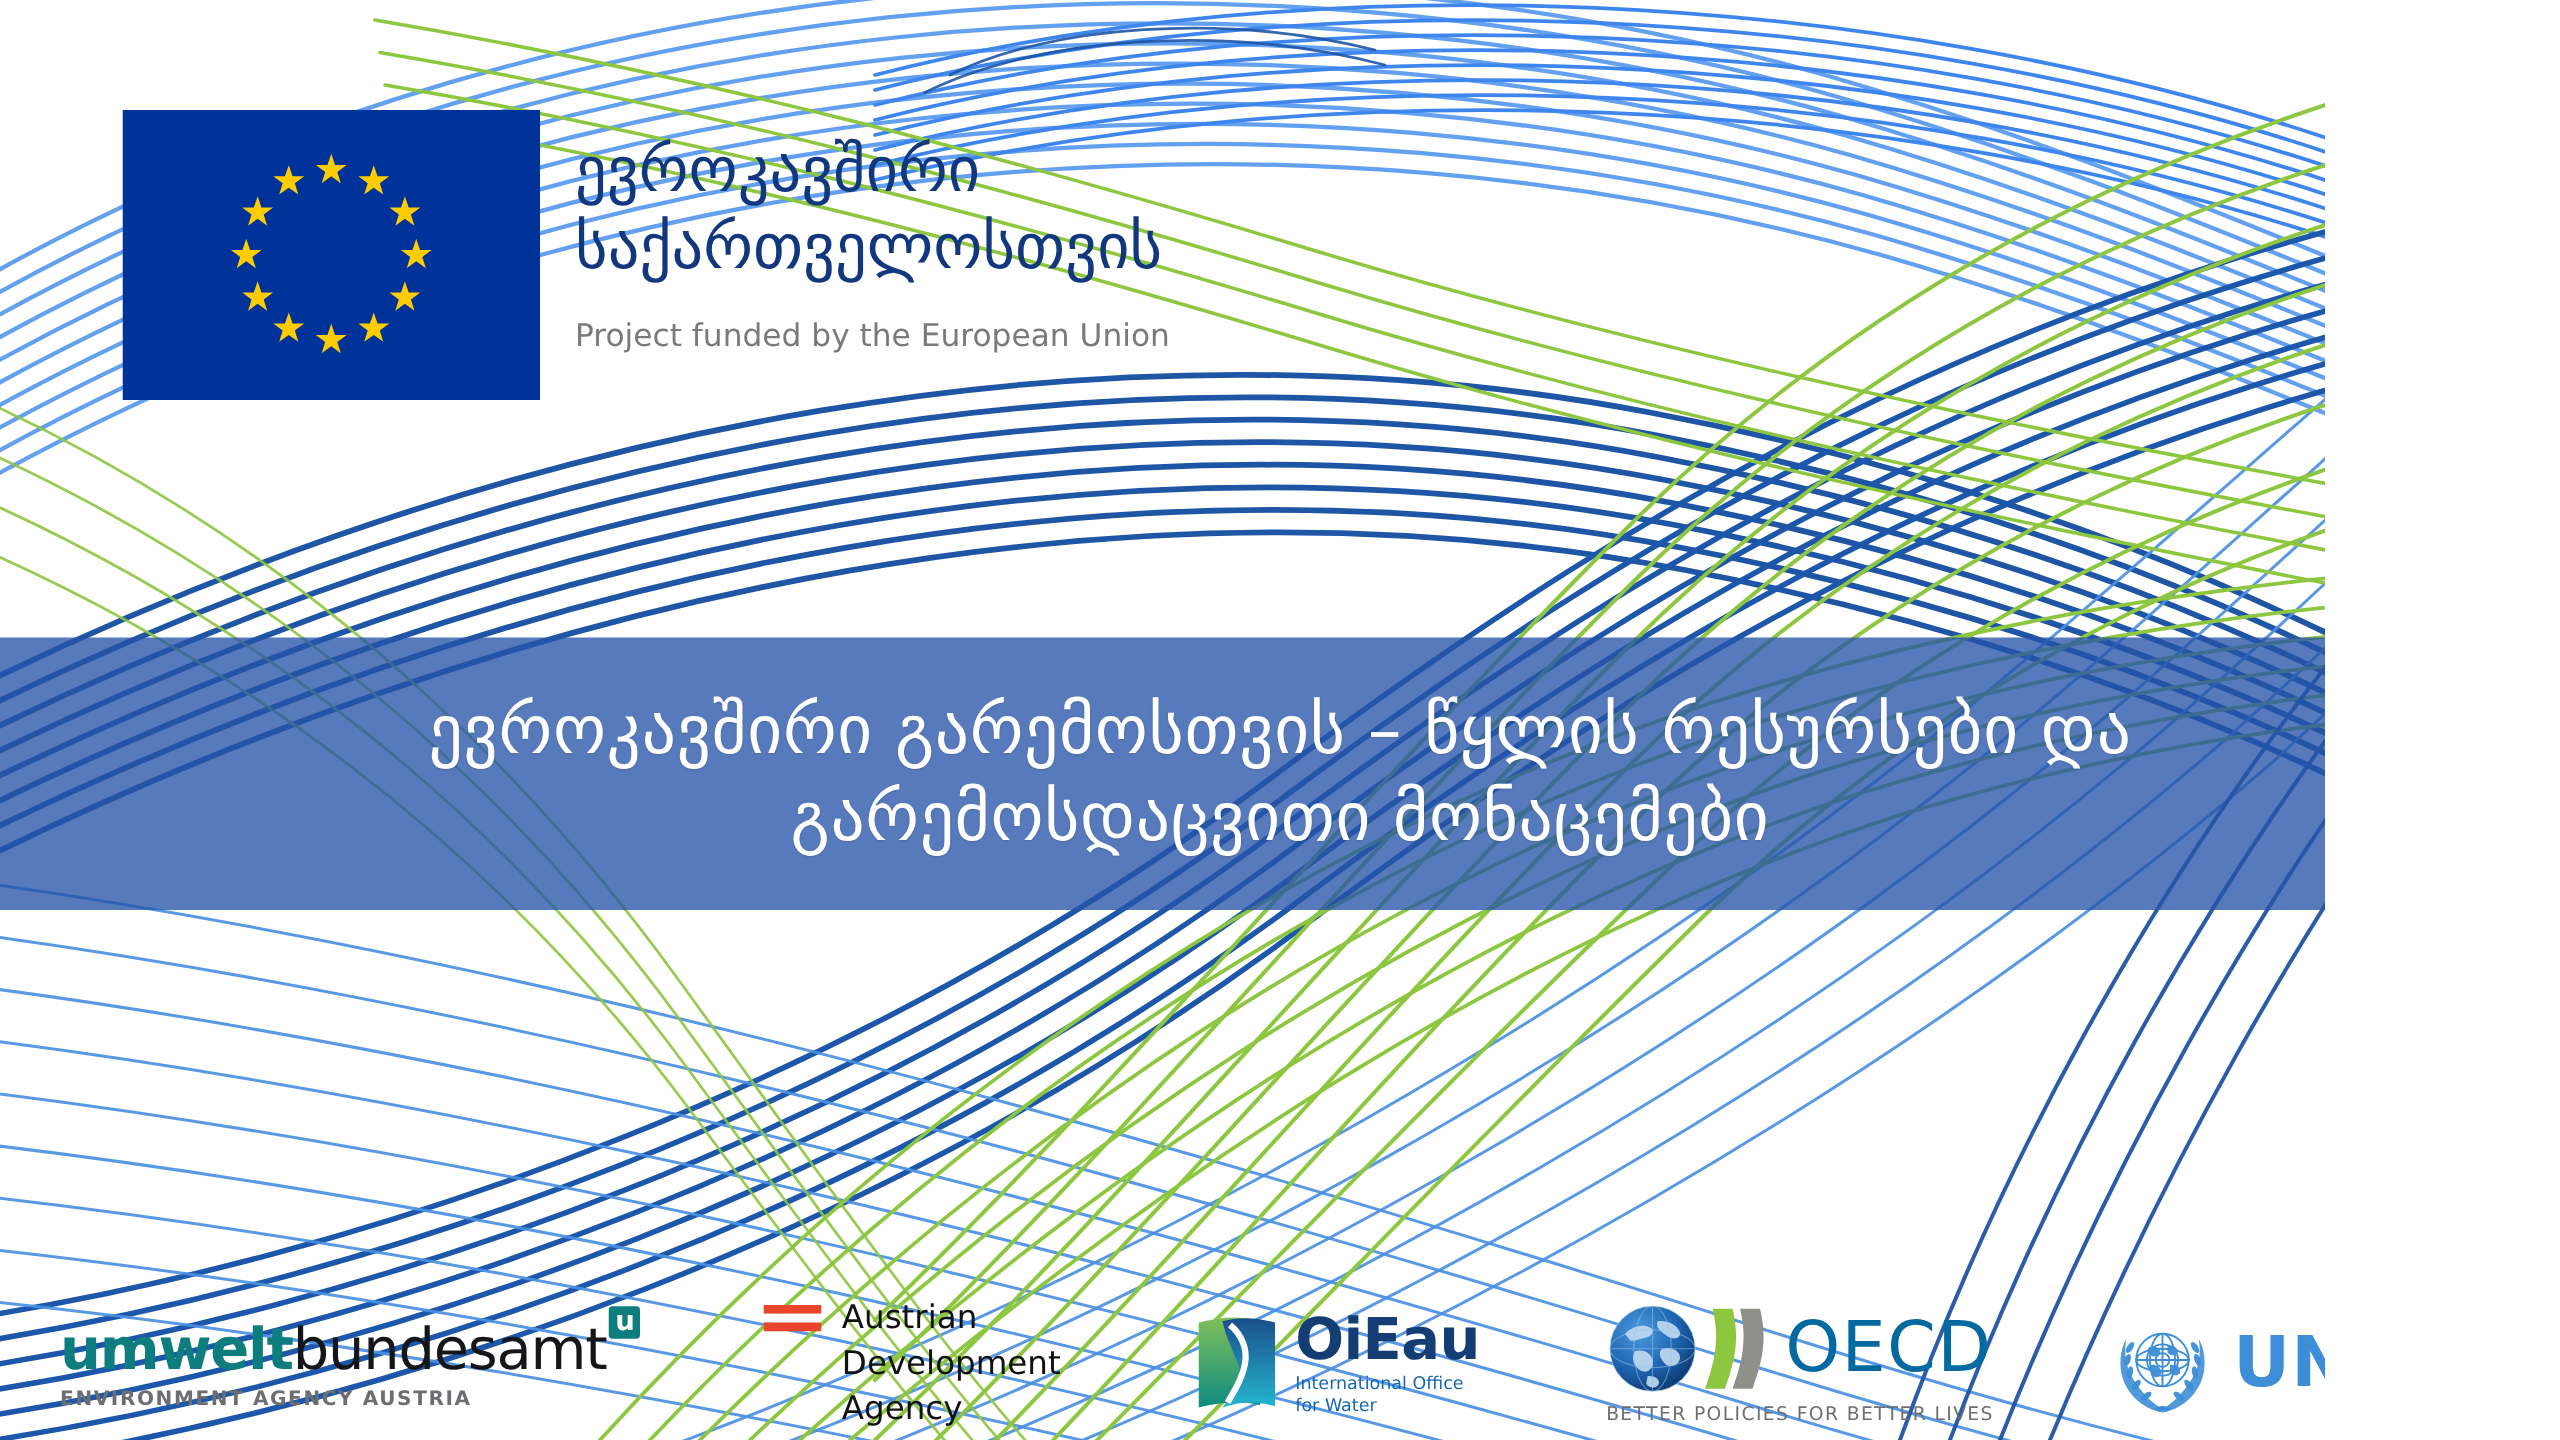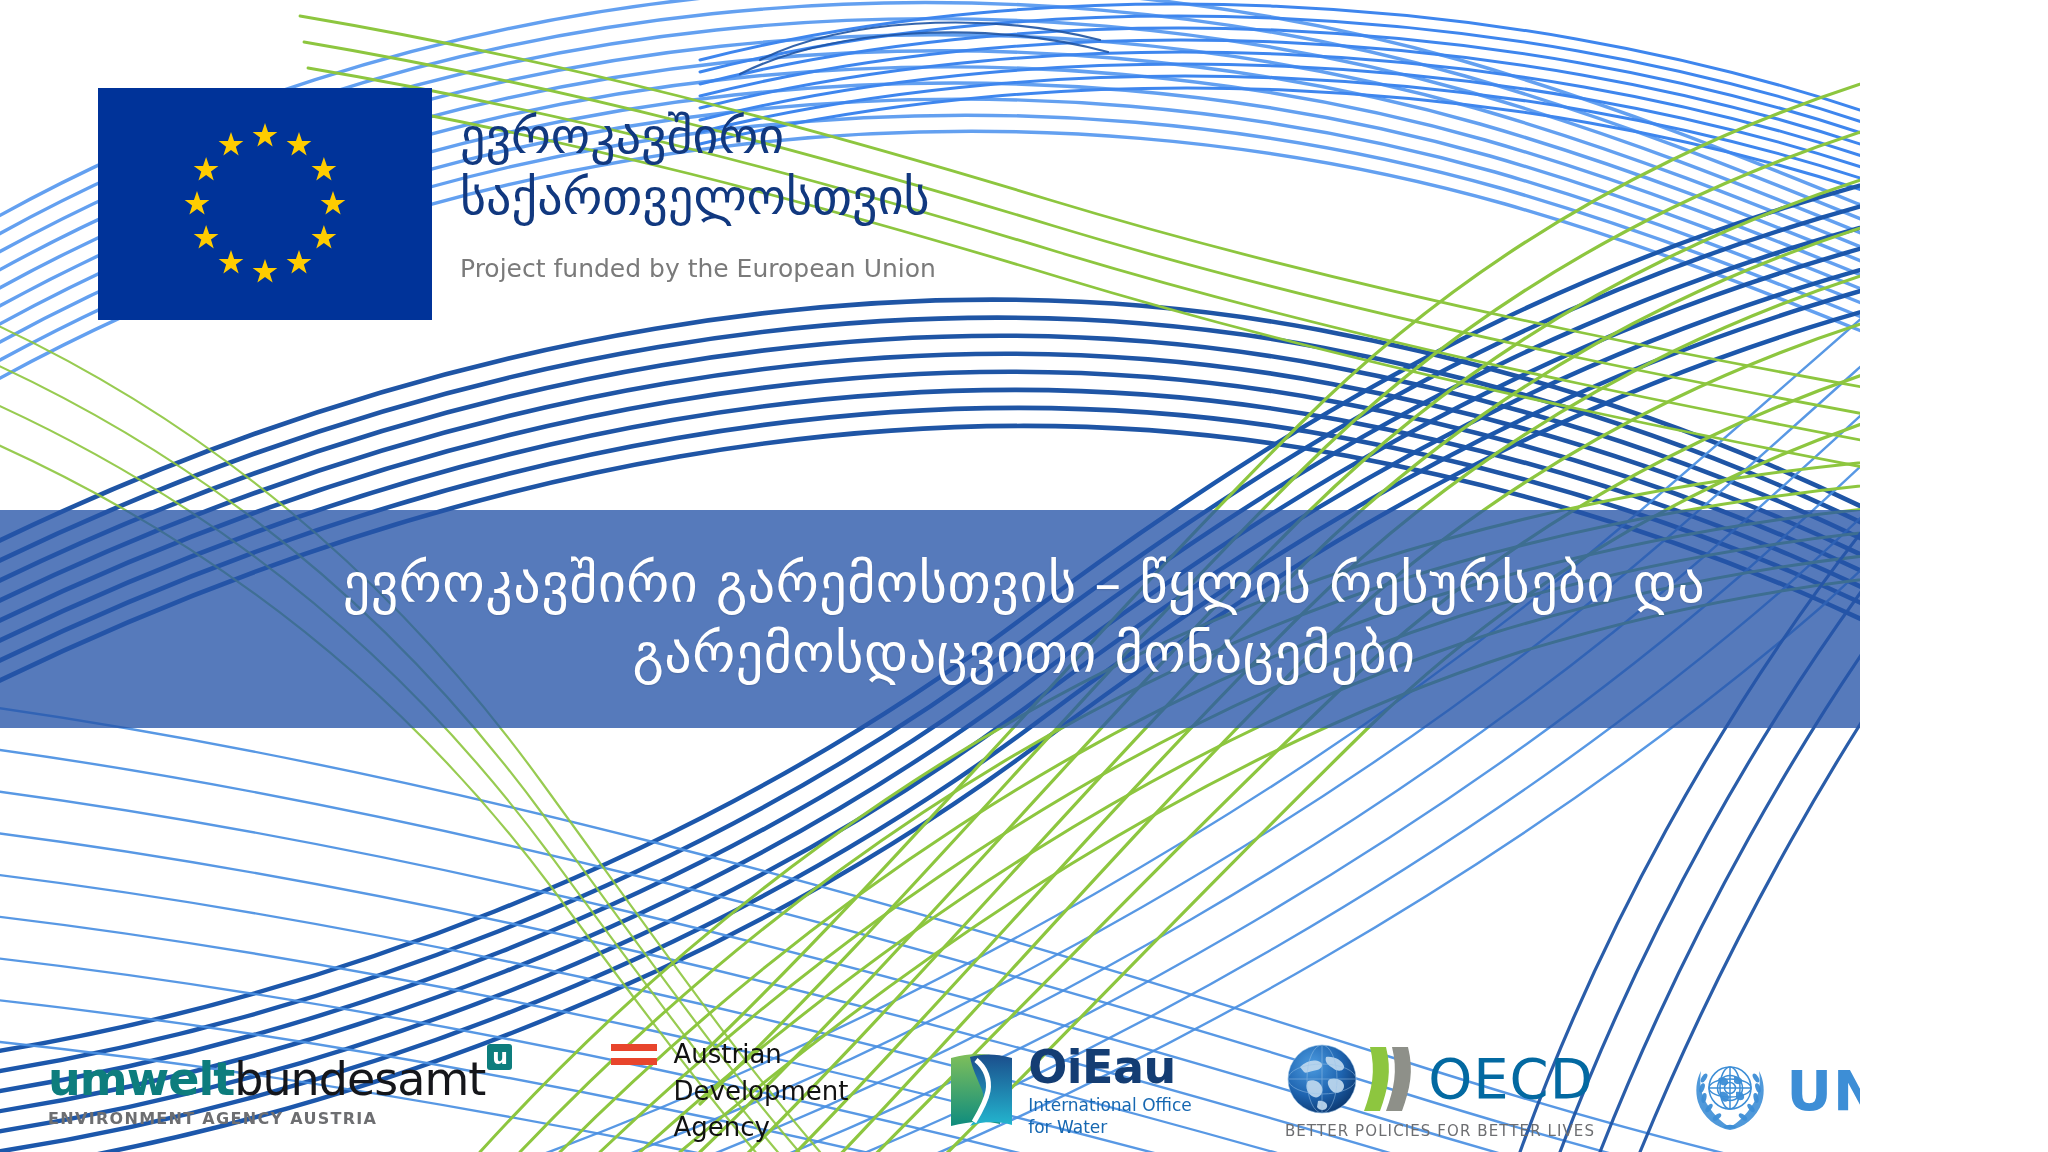--- a/index.html
+++ b/index.html
@@ -72,21 +72,21 @@
   .ada{display:flex;align-items:flex-start;}
   .ada-flag{width:46px;margin-top:8px;margin-right:16px;flex:0 0 auto;}
   .ada-bar{height:7px;background:#e8452c;}
   .ada-bar.mid{background:#ffffff;}
   .ada-txt{color:#111;font-size:26px;line-height:1.42;white-space:nowrap;}
 
   
   .oieau{display:flex;align-items:center;}
   .oieau-mark{width:68px;height:78px;margin-right:12px;flex:0 0 auto;}
   .oieau-word{color:#143d73;font-size:46px;font-weight:700;line-height:1;letter-spacing:-0.5px;}
-  .oieau-sub{color:#1667b1;font-size:17px;line-height:1.24;margin-top:5px;}
+  .oieau-sub{color:#1667b1;font-size:14px;line-height:1.24;margin-top:5px;}
 
   
   .oecd{display:flex;flex-direction:column;align-items:center;}
   .oecd-row{display:flex;align-items:center;}
   .oecd-globe{width:72px;height:72px;flex:0 0 auto;}
   .oecd-arrows{width:62px;height:72px;margin:0 6px 0 2px;flex:0 0 auto;}
   .oecd-word{color:#0369a1;font-size:56px;font-weight:400;letter-spacing:1px;line-height:1;}
   .oecd-tag{margin-top:7px;color:#6d6e71;font-size:15px;letter-spacing:1.1px;white-space:nowrap;}
 
   

